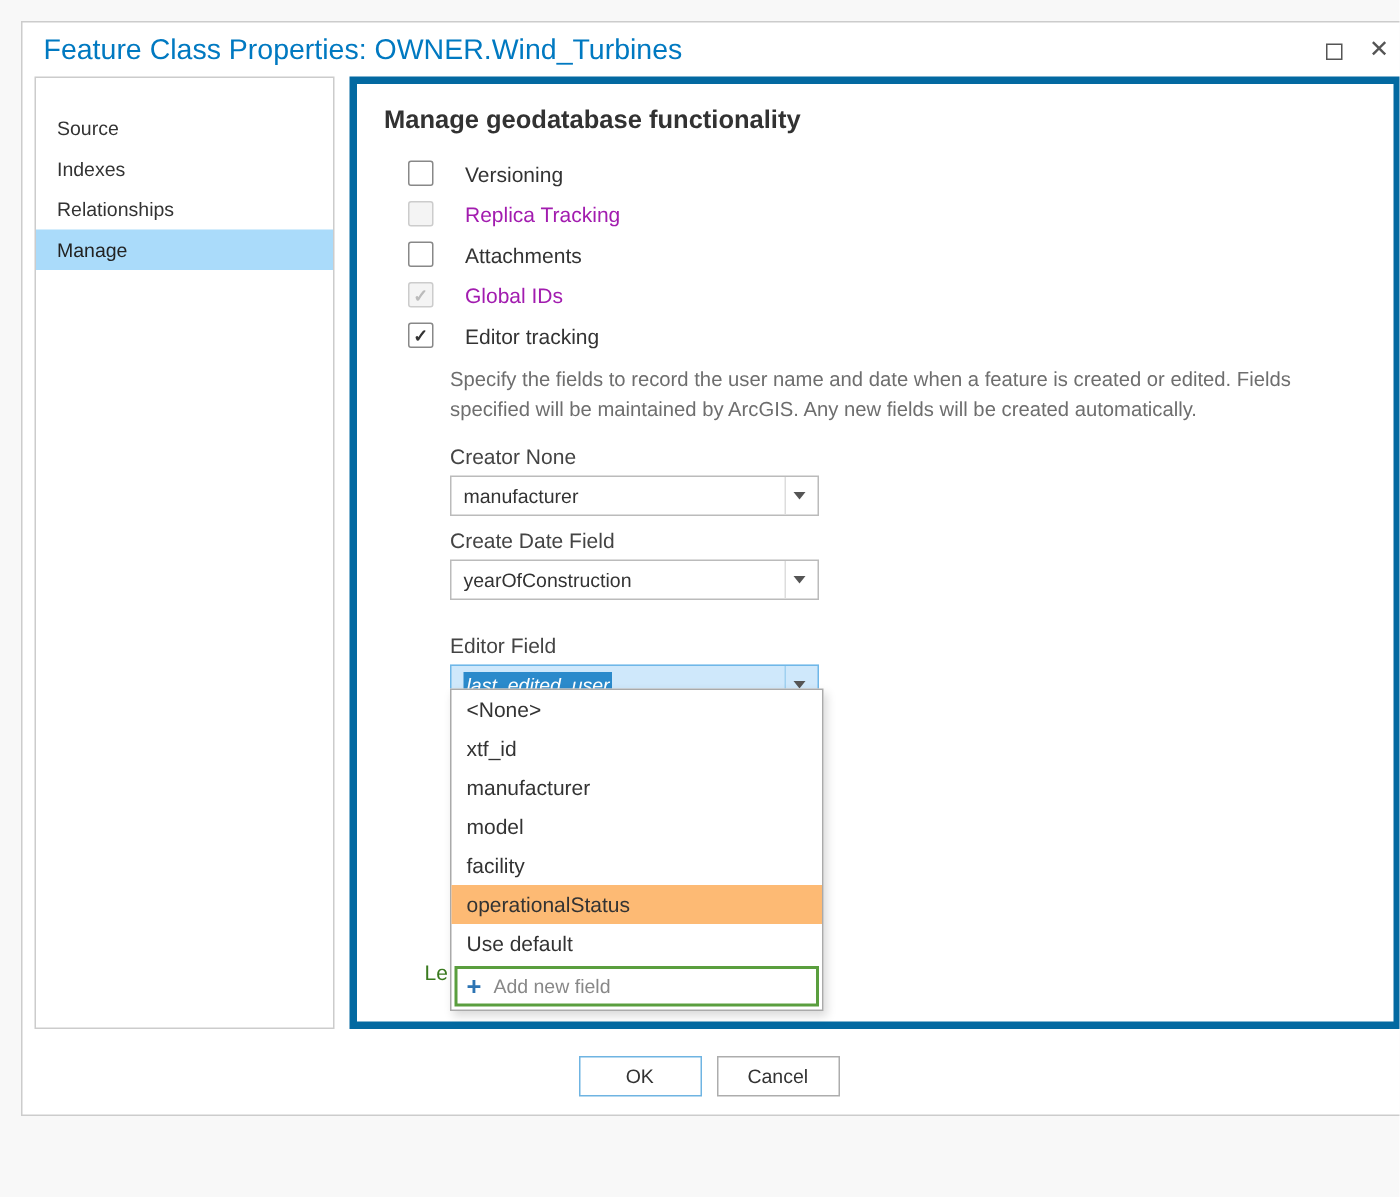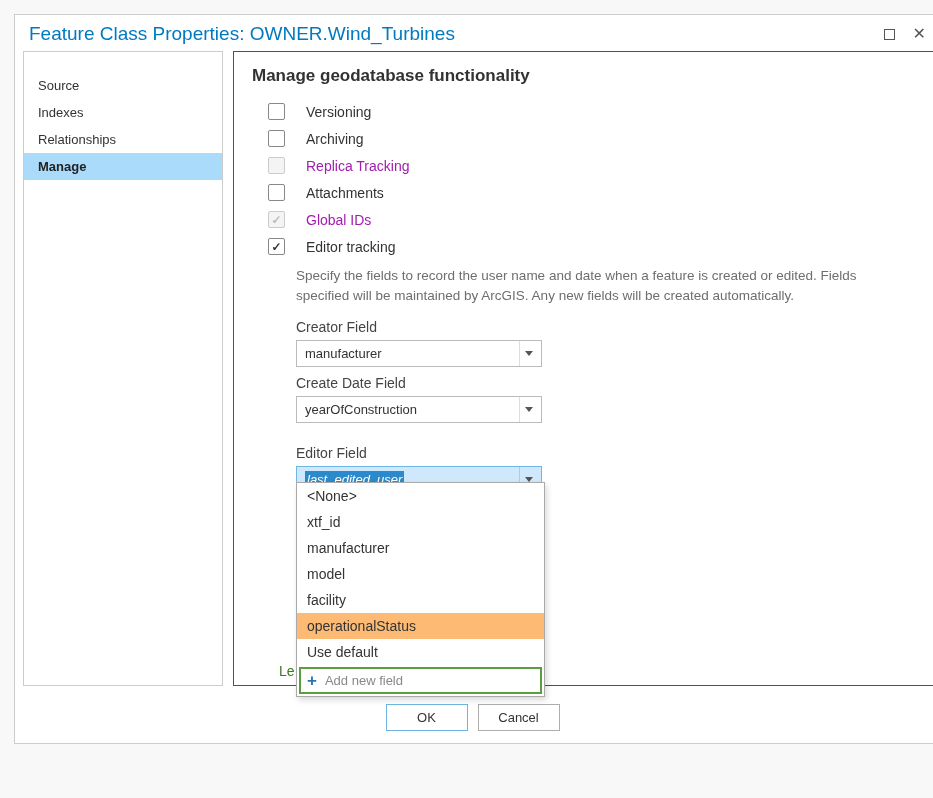--- a/index.html
+++ b/index.html
@@ -47,26 +47,26 @@
       background: #fff;
       padding-top:20px;
     }
     .sidebar-item {
       padding: 6px 14px;
       cursor: pointer;
       color: #333;
     }
     .sidebar-item.selected {
       background: #aadbfa;
-      font-weight: 700;
+      font-weight: 400;
       color: #222;
     }
     .content {
       flex: 1;
-      border: 1px solid #0369a1;
+      border: 5px solid #0369a1;
       padding: 14px 18px 14px 18px;
       overflow: visible;
       position: relative;
     }
     .section-title {
       font-size: 17px;
       font-weight: 600;
       color: #323232;
       margin-bottom: 12px;
     }
@@ -195,44 +195,40 @@
     </div>
 
     <div class="content">
       <div class="section-title">Manage geodatabase functionality</div>
 
       <div class="check-row">
         <span class="chk"></span>
         <span class="chk-label">Versioning</span>
       </div>
       <div class="check-row">
-        <span class="chk"></span>
-        <span class="chk-label">Archiving</span>
-      </div>
-      <div class="check-row">
         <span class="chk disabled"></span>
         <span class="chk-label disabled">Replica Tracking</span>
       </div>
       <div class="check-row">
         <span class="chk"></span>
         <span class="chk-label">Attachments</span>
       </div>
       <div class="check-row">
         <span class="chk disabled checked"></span>
         <span class="chk-label disabled">Global IDs</span>
       </div>
       <div class="check-row">
         <span class="chk checked"></span>
         <span class="chk-label">Editor tracking</span>
       </div>
 
       <div class="editor-desc">Specify the fields to record the user name and date when a feature is created or edited. Fields specified will be maintained by ArcGIS. Any new fields will be created automatically.</div>
 
       <div class="field-block">
-        <div class="field-label">Creator Field</div>
+        <div class="field-label">Creator None</div>
         <div class="combo">
           <span>manufacturer</span>
           <span class="arrow">
               <span class="tri-down"></span>
             </span>
         </div>
       </div>
 
       <div class="field-block">
         <div class="field-label">Create Date Field</div>

